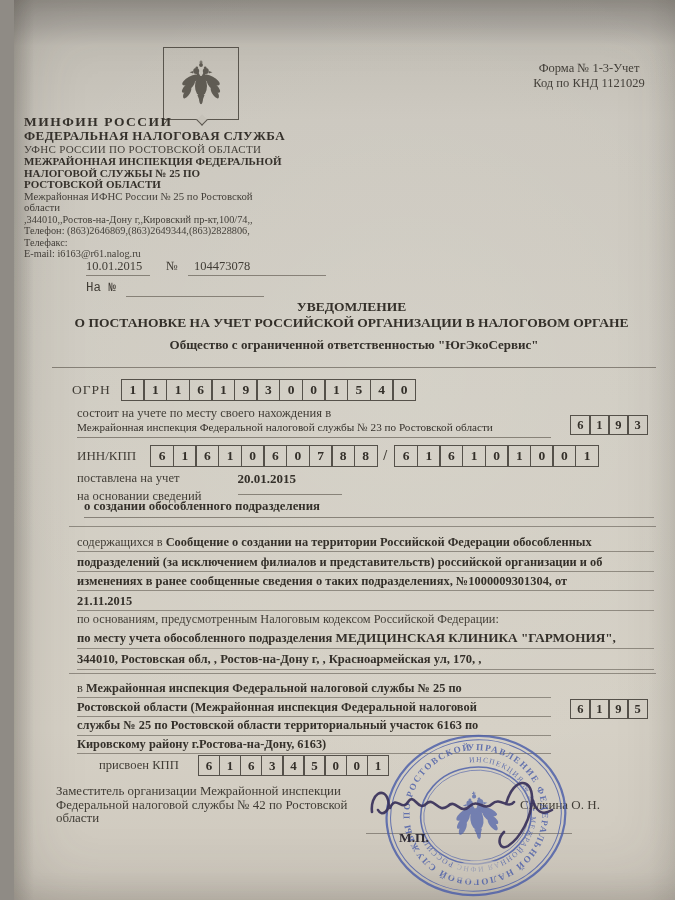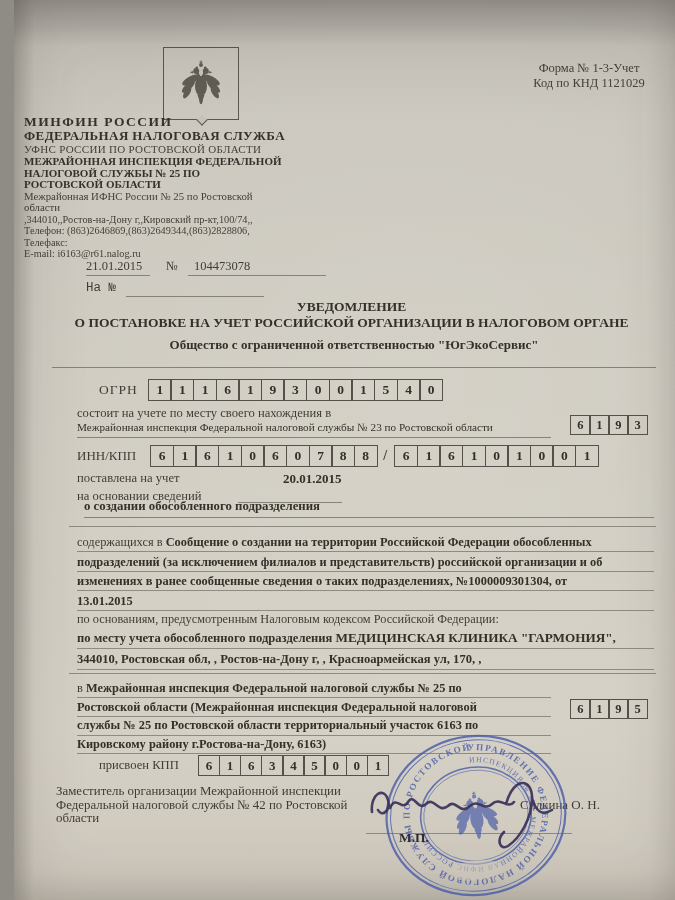--- a/index.html
+++ b/index.html
@@ -44,31 +44,31 @@
   
   .title{left:0;right:0;top:299px;font-size:13.5px;line-height:16px;}
   .orgline{left:38px;right:33px;top:337px;font-size:13px;padding-bottom:14px;}
   
   .digrow{display:flex;align-items:center;}
   .cells{display:flex;}
   .cells .cell{box-sizing:border-box;width:24px;height:22px;margin-right:-1.4px;border:1.4px solid #55514a;
     display:flex;align-items:center;justify-content:center;font-weight:bold;font-size:13.5px;color:#34302a;}
   .cells.sm .cell{width:20.5px;height:20px;font-size:12.5px;}
   .cells.md .cell{width:22.5px;height:21px;font-size:13px;}
-  .ogrnrow{left:85px;top:379px;}
+  .ogrnrow{left:58px;top:379px;}
   .ogrnrow .lab{font-size:13.5px;letter-spacing:1px;margin-right:10px;}
   .registered{left:63px;top:406px;font-size:12.6px;}
   .authority{left:63px;top:421px;width:474px;font-size:11.2px;font-weight:normal;color:#35312b;padding-bottom:4px;}
   .codebox{left:556px;top:415px;}
   .innrow{left:63px;top:445px;}
   .innrow .lab{font-size:13px;margin-right:14px;}
   .innrow .slash{font-weight:bold;font-size:14px;margin:0 7px;}
   .seton{left:63px;top:471px;font-size:12.6px;display:flex;align-items:flex-start;}
-  .seton .dt{display:inline-block;min-width:104px;text-align:right;font-weight:bold;font-size:13px;color:#34302a;
-    margin-left:58px;padding-bottom:15px;}
+  .seton .dt{display:inline-block;min-width:104px;text-align:left;font-weight:bold;font-size:13px;color:#34302a;
+    margin-left:58px;padding-bottom:7px;}
   .basislab{left:63px;top:489px;font-size:12.6px;}
   .basisval{left:70px;top:499px;right:35px;font-size:12.8px;font-weight:bold;color:#34302a;padding-bottom:3px;}
   .ruled{font-size:12.4px;line-height:16px;}
   .ruled > div{border-bottom:1px solid rgba(88,82,72,.55);padding-bottom:1px;margin-bottom:1.5px;}
   .contained{left:63px;right:35px;top:534px;}
   .contained b, .inblock b{color:#34302a;}
   .grounds{left:63px;top:612px;font-size:12.3px;}
   .place{left:63px;right:35px;top:629px;font-size:12.6px;font-weight:bold;color:#34302a;line-height:17px;}
   .place .clinic{font-size:13.2px;}
   .inblock{left:63px;top:681px;width:474px;font-size:12.4px;line-height:15.2px;}
@@ -135,21 +135,21 @@
     <div class="l4">РОСТОВСКОЙ ОБЛАСТИ</div>
     <div class="l7">Межрайонная ИФНС России № 25 по Ростовской</div>
     <div class="l7">области</div>
     <div class="l9">,344010,,Ростов-на-Дону г,,Кировский пр-кт,100/74,,</div>
     <div class="l9">Телефон: (863)2646869,(863)2649344,(863)2828806,</div>
     <div class="l9">Телефакс:</div>
     <div class="l9">E-mail: i6163@r61.nalog.ru</div>
   </div>
 
   <div class="abs refrow">
-    <span class="date u">21.01.2015</span><span class="no">№</span><span class="num u">104473078</span>
+    <span class="date u">10.01.2015</span><span class="no">№</span><span class="num u">104473078</span>
   </div>
   <div class="abs refrow2">
     <span>На №</span><span class="blank u">&nbsp;</span>
   </div>
 
   <div class="abs title center">
     <div class="b">УВЕДОМЛЕНИЕ</div>
     <div class="b">О ПОСТАНОВКЕ НА УЧЕТ РОССИЙСКОЙ ОРГАНИЗАЦИИ В НАЛОГОВОМ ОРГАНЕ</div>
   </div>
   <div class="abs orgline center u b">Общество с ограниченной ответственностью "ЮгЭкоСервис"</div>
@@ -217,21 +217,21 @@
   </div>
 
   <div class="abs basislab">на основании сведений</div>
   <div class="abs basisval u">о создании обособленного подразделения</div>
   <div class="rule" style="left:55px;right:33px;top:526px;"></div>
 
   <div class="abs contained ruled">
     <div><span>содержащихся  в</span> <b>Сообщение о создании на территории Российской Федерации обособленных</b></div>
     <div class="b">подразделений (за исключением филиалов и представительств) российской организации и об</div>
     <div class="b">изменениях в ранее сообщенные сведения о таких подразделениях, №1000009301304, от</div>
-    <div class="b">13.01.2015</div>
+    <div class="b">21.11.2015</div>
   </div>
 
   <div class="abs grounds">по основаниям, предусмотренным Налоговым кодексом Российской Федерации:</div>
 
   <div class="abs place ruled">
     <div><span>по месту учета обособленного подразделения</span> <span class="clinic">МЕДИЦИНСКАЯ КЛИНИКА "ГАРМОНИЯ",</span></div>
     <div>344010, Ростовская обл, , Ростов-на-Дону г, , Красноармейская ул, 170, ,</div>
   </div>
   <div class="rule" style="left:55px;right:33px;top:673px;"></div>
 

